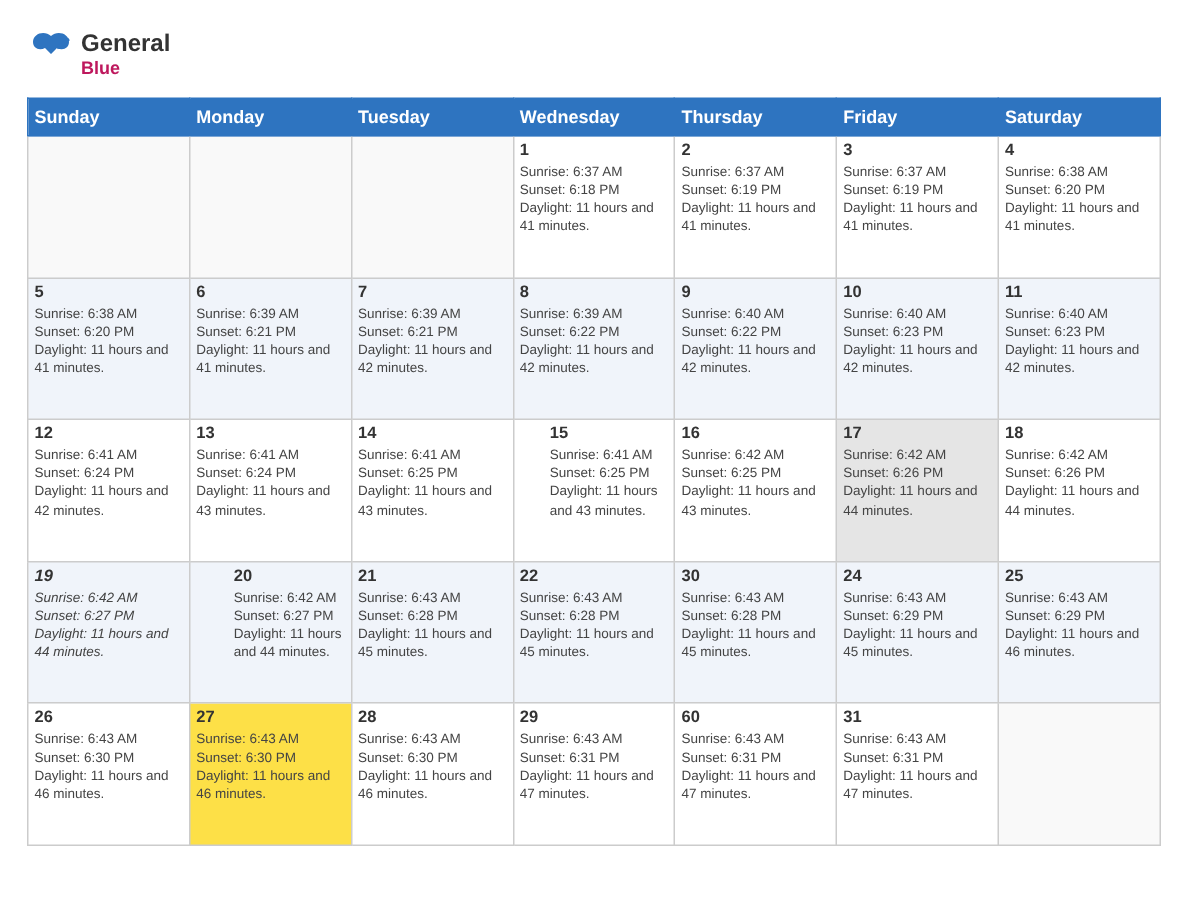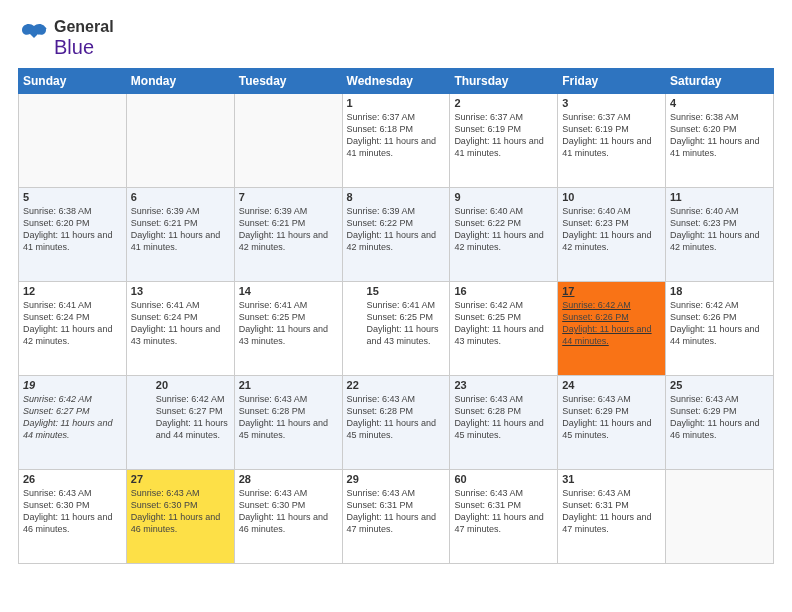--- a/index.html
+++ b/index.html
@@ -96,21 +96,21 @@
     <div class="logo">
   <div style="display:flex;align-items:center;">
     <div style="margin-right:4px;">
       <svg width="32" height="32" viewBox="0 0 32 32">
         <path d="M16 6 C20 2, 28 4, 28 10 C28 14, 24 16, 20 14 L16 18 L12 14 C8 16, 4 14, 4 10 C4 4, 12 2, 16 6Z" fill="#2e74c0"></path>
         <path d="M20 14 L28 8" stroke="#2e74c0" stroke-width="2" fill="none"></path>
       </svg>
     </div>
     <div>
       <div style="font-size:16px;font-weight:bold;color:#333;line-height:1.1;">General</div>
-      <div style="font-size:20px;font-weight:normal;color:#4c1d95;line-height:1.1;">Blue</div>
+      <div style="font-size:12px;font-weight:bold;color:#be185d;line-height:1.1;">Blue</div>
     </div>
   </div>
 </div>
     <div class="title-block">
       <div class="month-year"></div>
       <div class="location"></div>
     </div>
   </div>
 
   <table class="calendar">
@@ -239,21 +239,21 @@
 Daylight: 11 hours
 and 43 minutes.</div>
           </td>
           <td style="background: rgb(255, 255, 255);">
             <span class="day-number">16</span>
             <div class="day-info">Sunrise: 6:42 AM
 Sunset: 6:25 PM
 Daylight: 11 hours
 and 43 minutes.</div>
           </td>
-          <td style="background: #f97316; text-decoration: underline;">
+          <td style="background: #e5e5e5;">
             <span class="day-number">17</span>
             <div class="day-info">Sunrise: 6:42 AM
 Sunset: 6:26 PM
 Daylight: 11 hours
 and 44 minutes.</div>
           </td>
           <td style="background: rgb(255, 255, 255);">
             <span class="day-number">18</span>
             <div class="day-info">Sunrise: 6:42 AM
 Sunset: 6:26 PM
@@ -284,21 +284,21 @@
 and 45 minutes.</div>
           </td>
           <td style="background: rgb(240, 244, 250);">
             <span class="day-number">22</span>
             <div class="day-info">Sunrise: 6:43 AM
 Sunset: 6:28 PM
 Daylight: 11 hours
 and 45 minutes.</div>
           </td>
           <td style="background: rgb(240, 244, 250);">
-            <span class="day-number">23</span>
+            <span class="day-number">30</span>
             <div class="day-info">Sunrise: 6:43 AM
 Sunset: 6:28 PM
 Daylight: 11 hours
 and 45 minutes.</div>
           </td>
           <td style="background: rgb(240, 244, 250);">
             <span class="day-number">24</span>
             <div class="day-info">Sunrise: 6:43 AM
 Sunset: 6:29 PM
 Daylight: 11 hours

